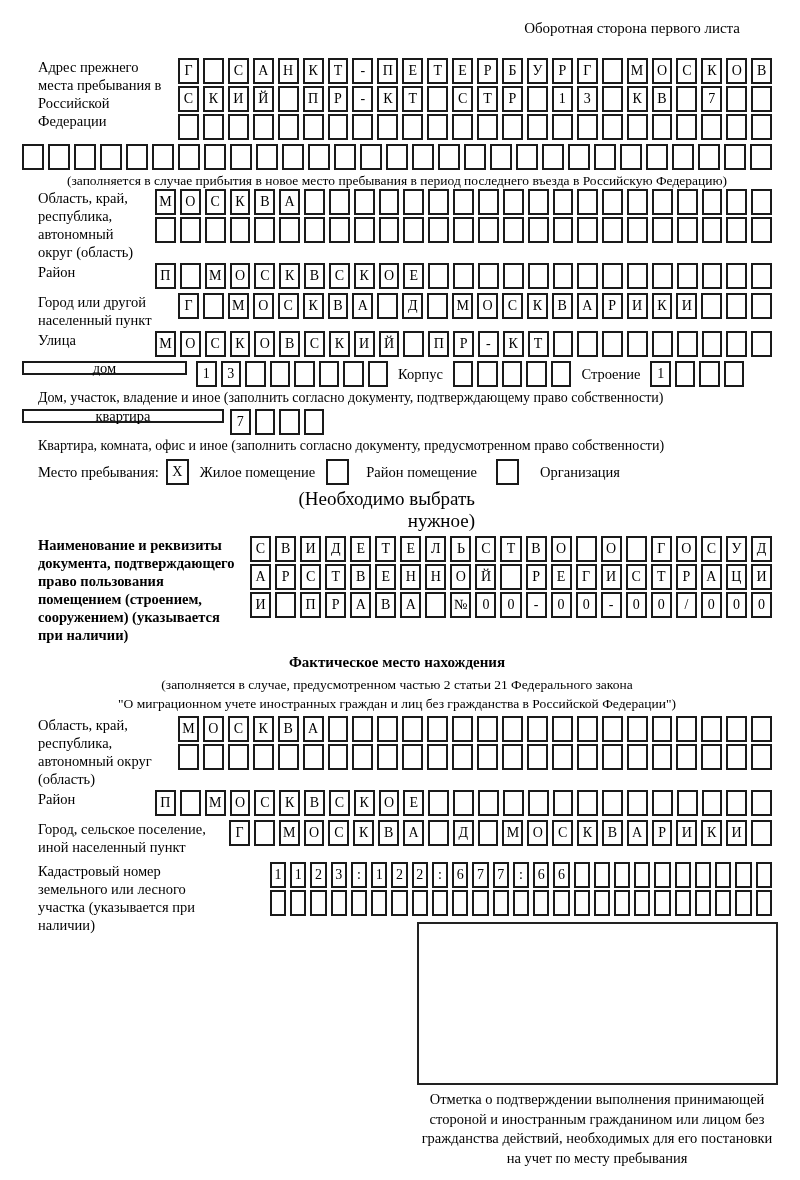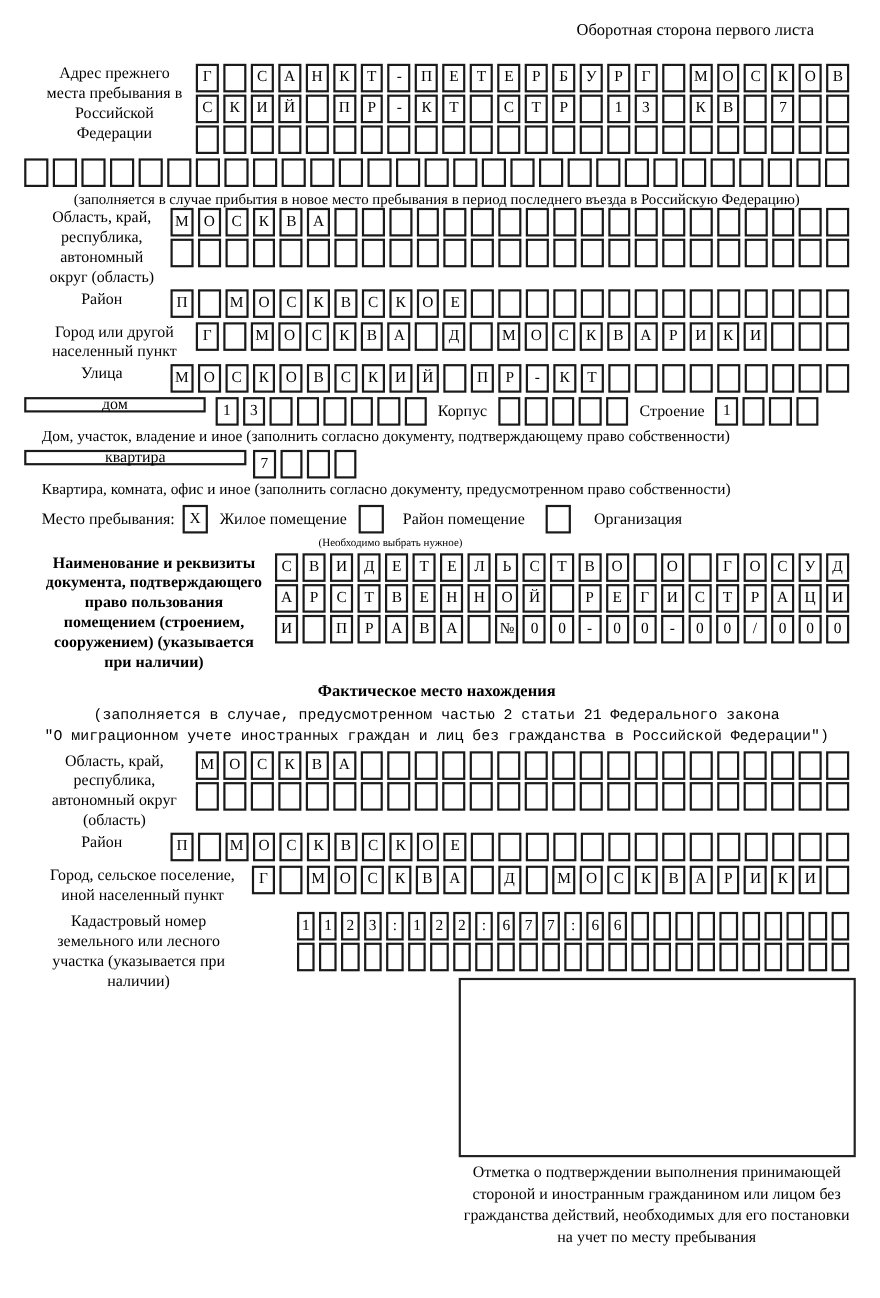--- a/index.html
+++ b/index.html
@@ -7,21 +7,21 @@
   body {
     width: 800px; height: 1180px; overflow: hidden;
     font-family: "Liberation Serif", "DejaVu Serif", serif;
     color: #000;
   }
   .page { width: 800px; height: 1180px; padding: 0 28px 0 22px; }
 
   .hdr { padding-top: 20px; padding-right: 32px; text-align: right; font-size: 15px; }
 
   
-  .field { display: flex; align-items: flex-start; margin-bottom: 2px; text-align: center; }
+  .field { display: flex; align-items: flex-start; margin-bottom: 2px; }
   .field-label { font-size: 14.5px; line-height: 18px; padding-left: 16px; padding-right: 8px; flex: 0 0 auto; }
   .lw133 { width: 133px; }
   .lw156 { width: 156px; }
   .lw200 { width: 200px; }
   .lw207 { width: 207px; }
   .lw228 { width: 228px; font-weight: bold; }
   .field-rows { flex: 1 1 auto; min-width: 0; }
 
   .boxrow { display: flex; gap: 4px; margin-bottom: 2px; }
   .cell {
@@ -52,24 +52,24 @@
   .checkbox {
     width: 23px; height: 26px; border: 2px solid #1a1a1a; display: flex;
     align-items: center; justify-content: center; font-size: 14px; flex: 0 0 auto;
   }
   .stay > .lbl { padding-left: 16px; }
   .mL7  { margin-left: 7px; }
   .mL11 { margin-left: 11px; }
   .mL17 { margin-left: 17px; }
   .mL19 { margin-left: 19px; }
   .mL21 { margin-left: 21px; }
-  .stay-note { font-size: 10px; margin: 3px 0 4px 213px; width: 240px; text-align: center; }
+  .stay-note { font-size: 19px; margin: 3px 0 4px 213px; width: 240px; text-align: right; }
 
   .fact-title { text-align: center; font-weight: bold; font-size: 15px; margin: 10px 0 4px 0; }
-  .fact-note { text-align: center; font-size: 13.5px; line-height: 19px; margin-bottom: 3px; font-family: Liberation Mono, monospace; }
+  .fact-note { text-align: center; font-size: 13.5px; line-height: 19px; margin-bottom: 3px; }
 
   .stamp-wrap { margin-left: 350px; width: 450px; margin-top: -14px; text-align: center; }
   .stamp-box { width: 361px; height: 163px; border: 2px solid #222; margin: 0 auto 5px auto; }
   .stamp-caption div { font-size: 14.5px; line-height: 19.5px; }
 </style>
 </head>
 <body>
 
 <div class="page">
 

